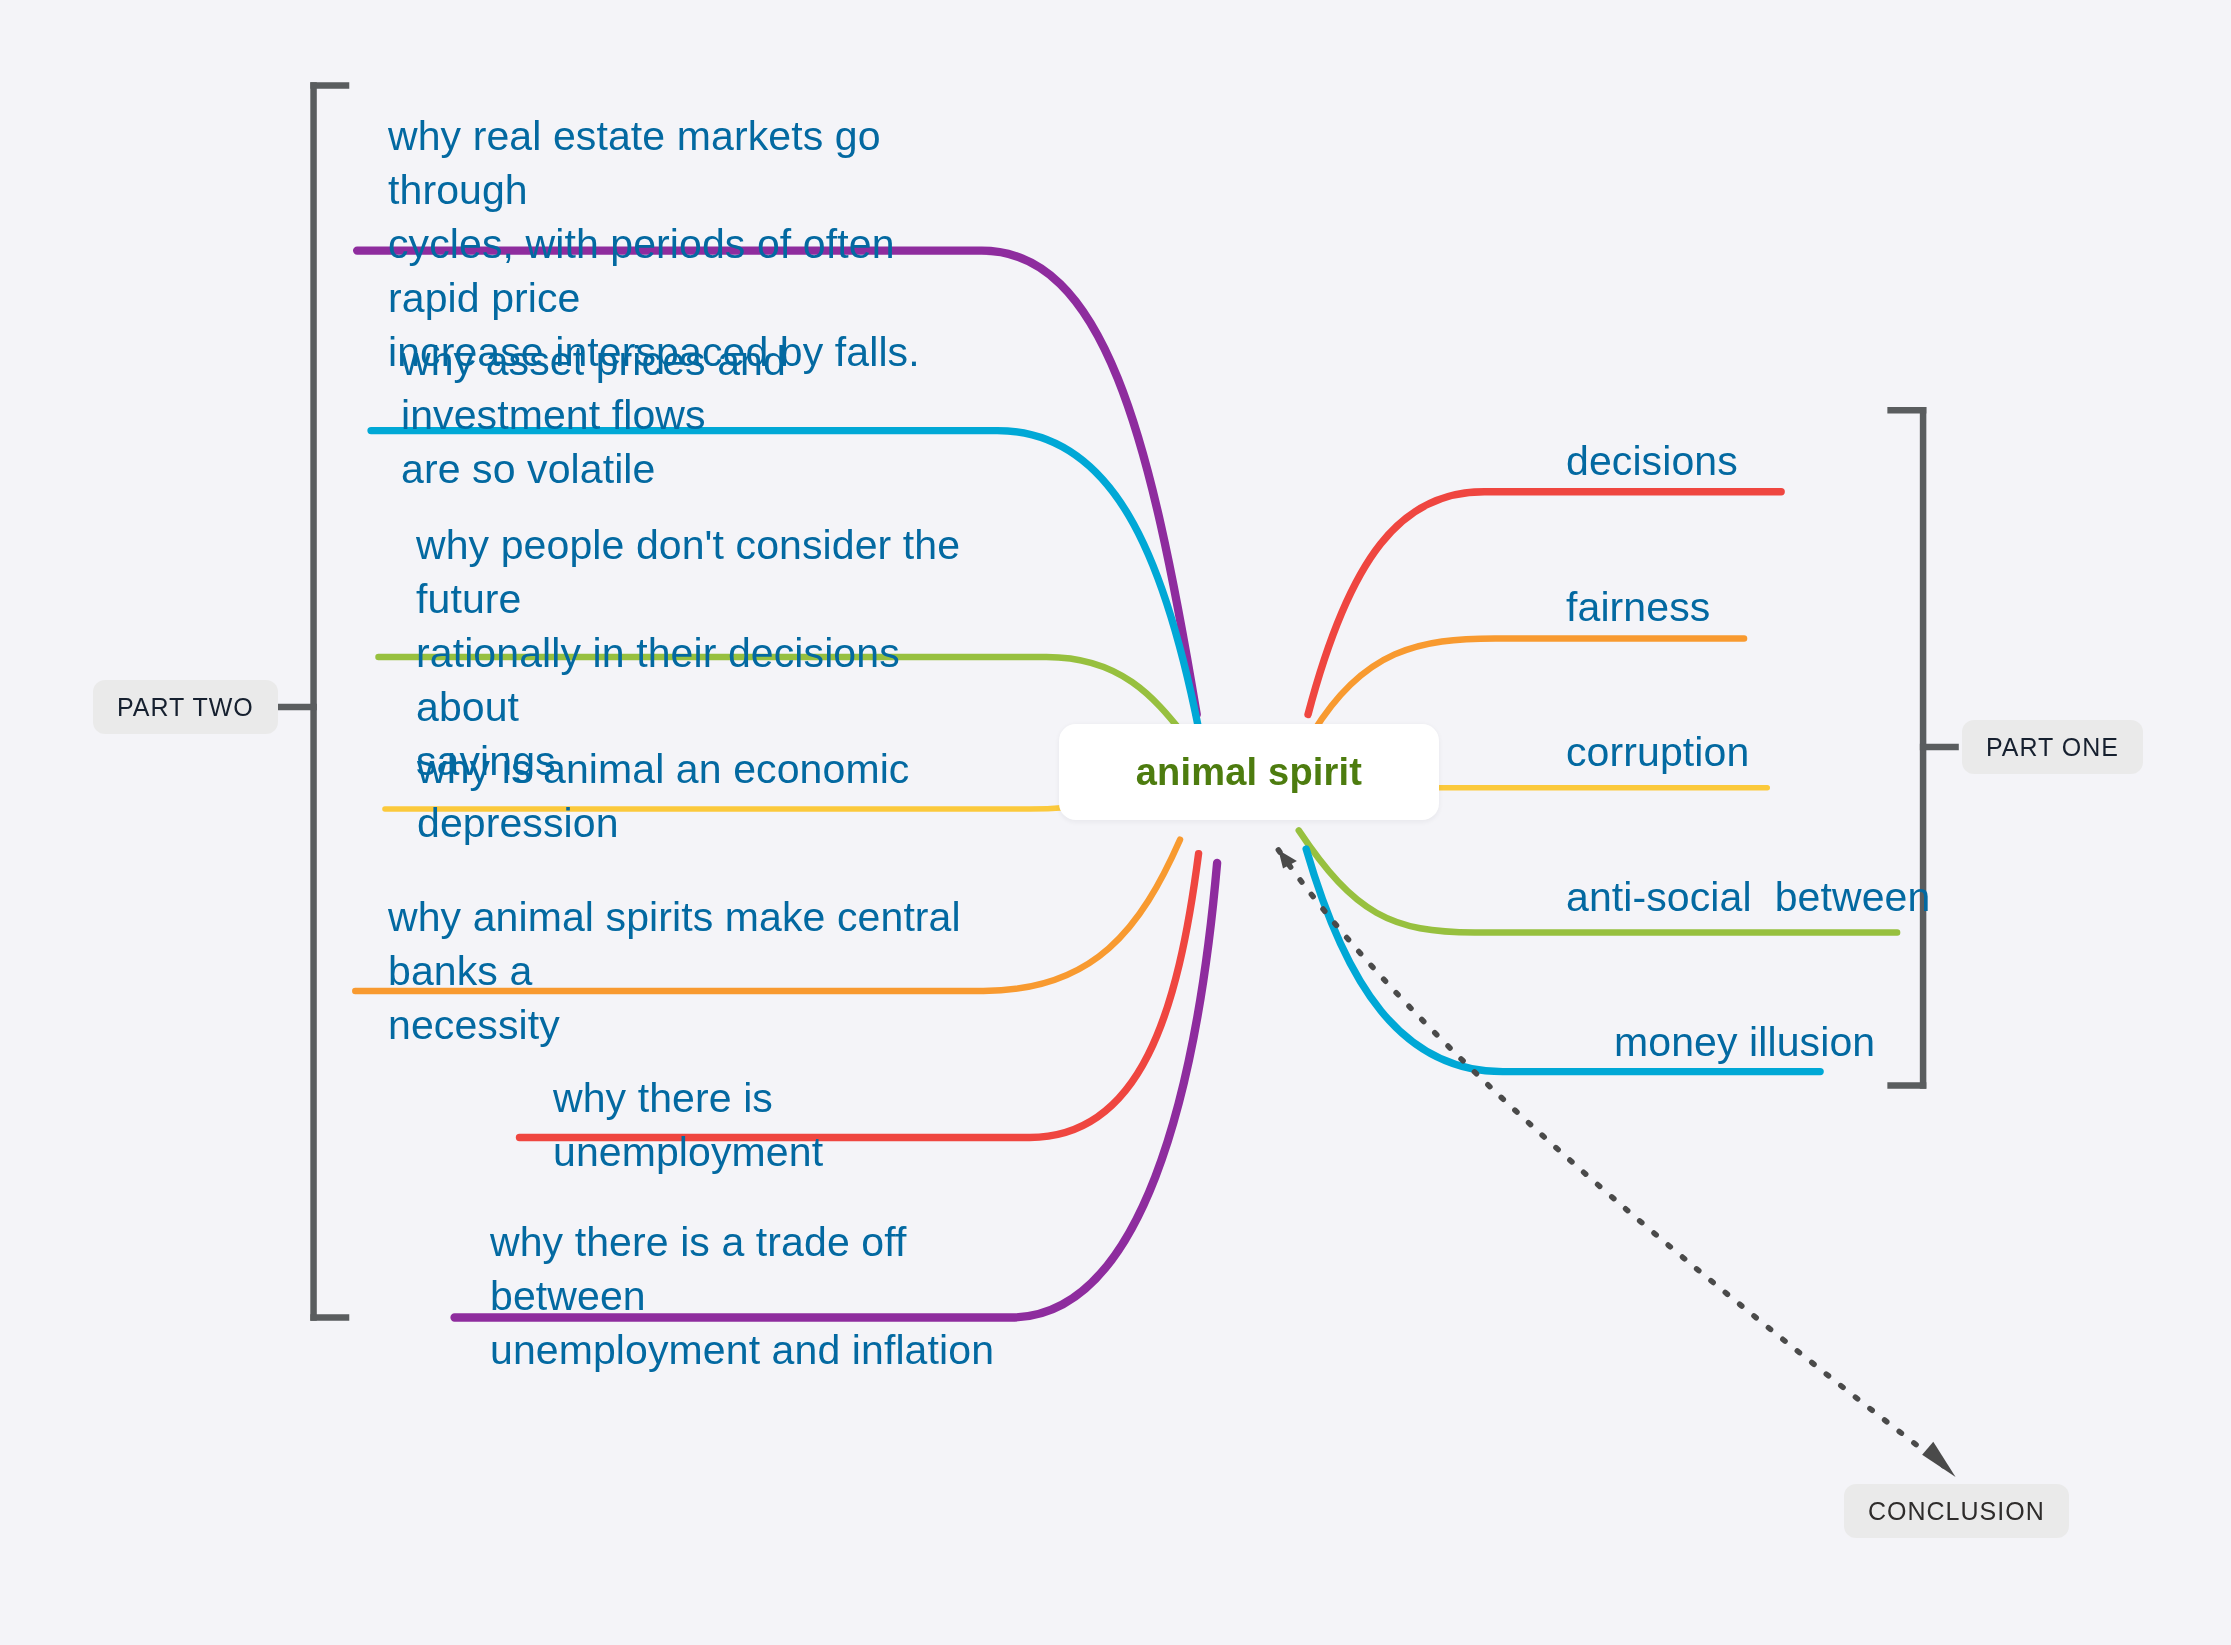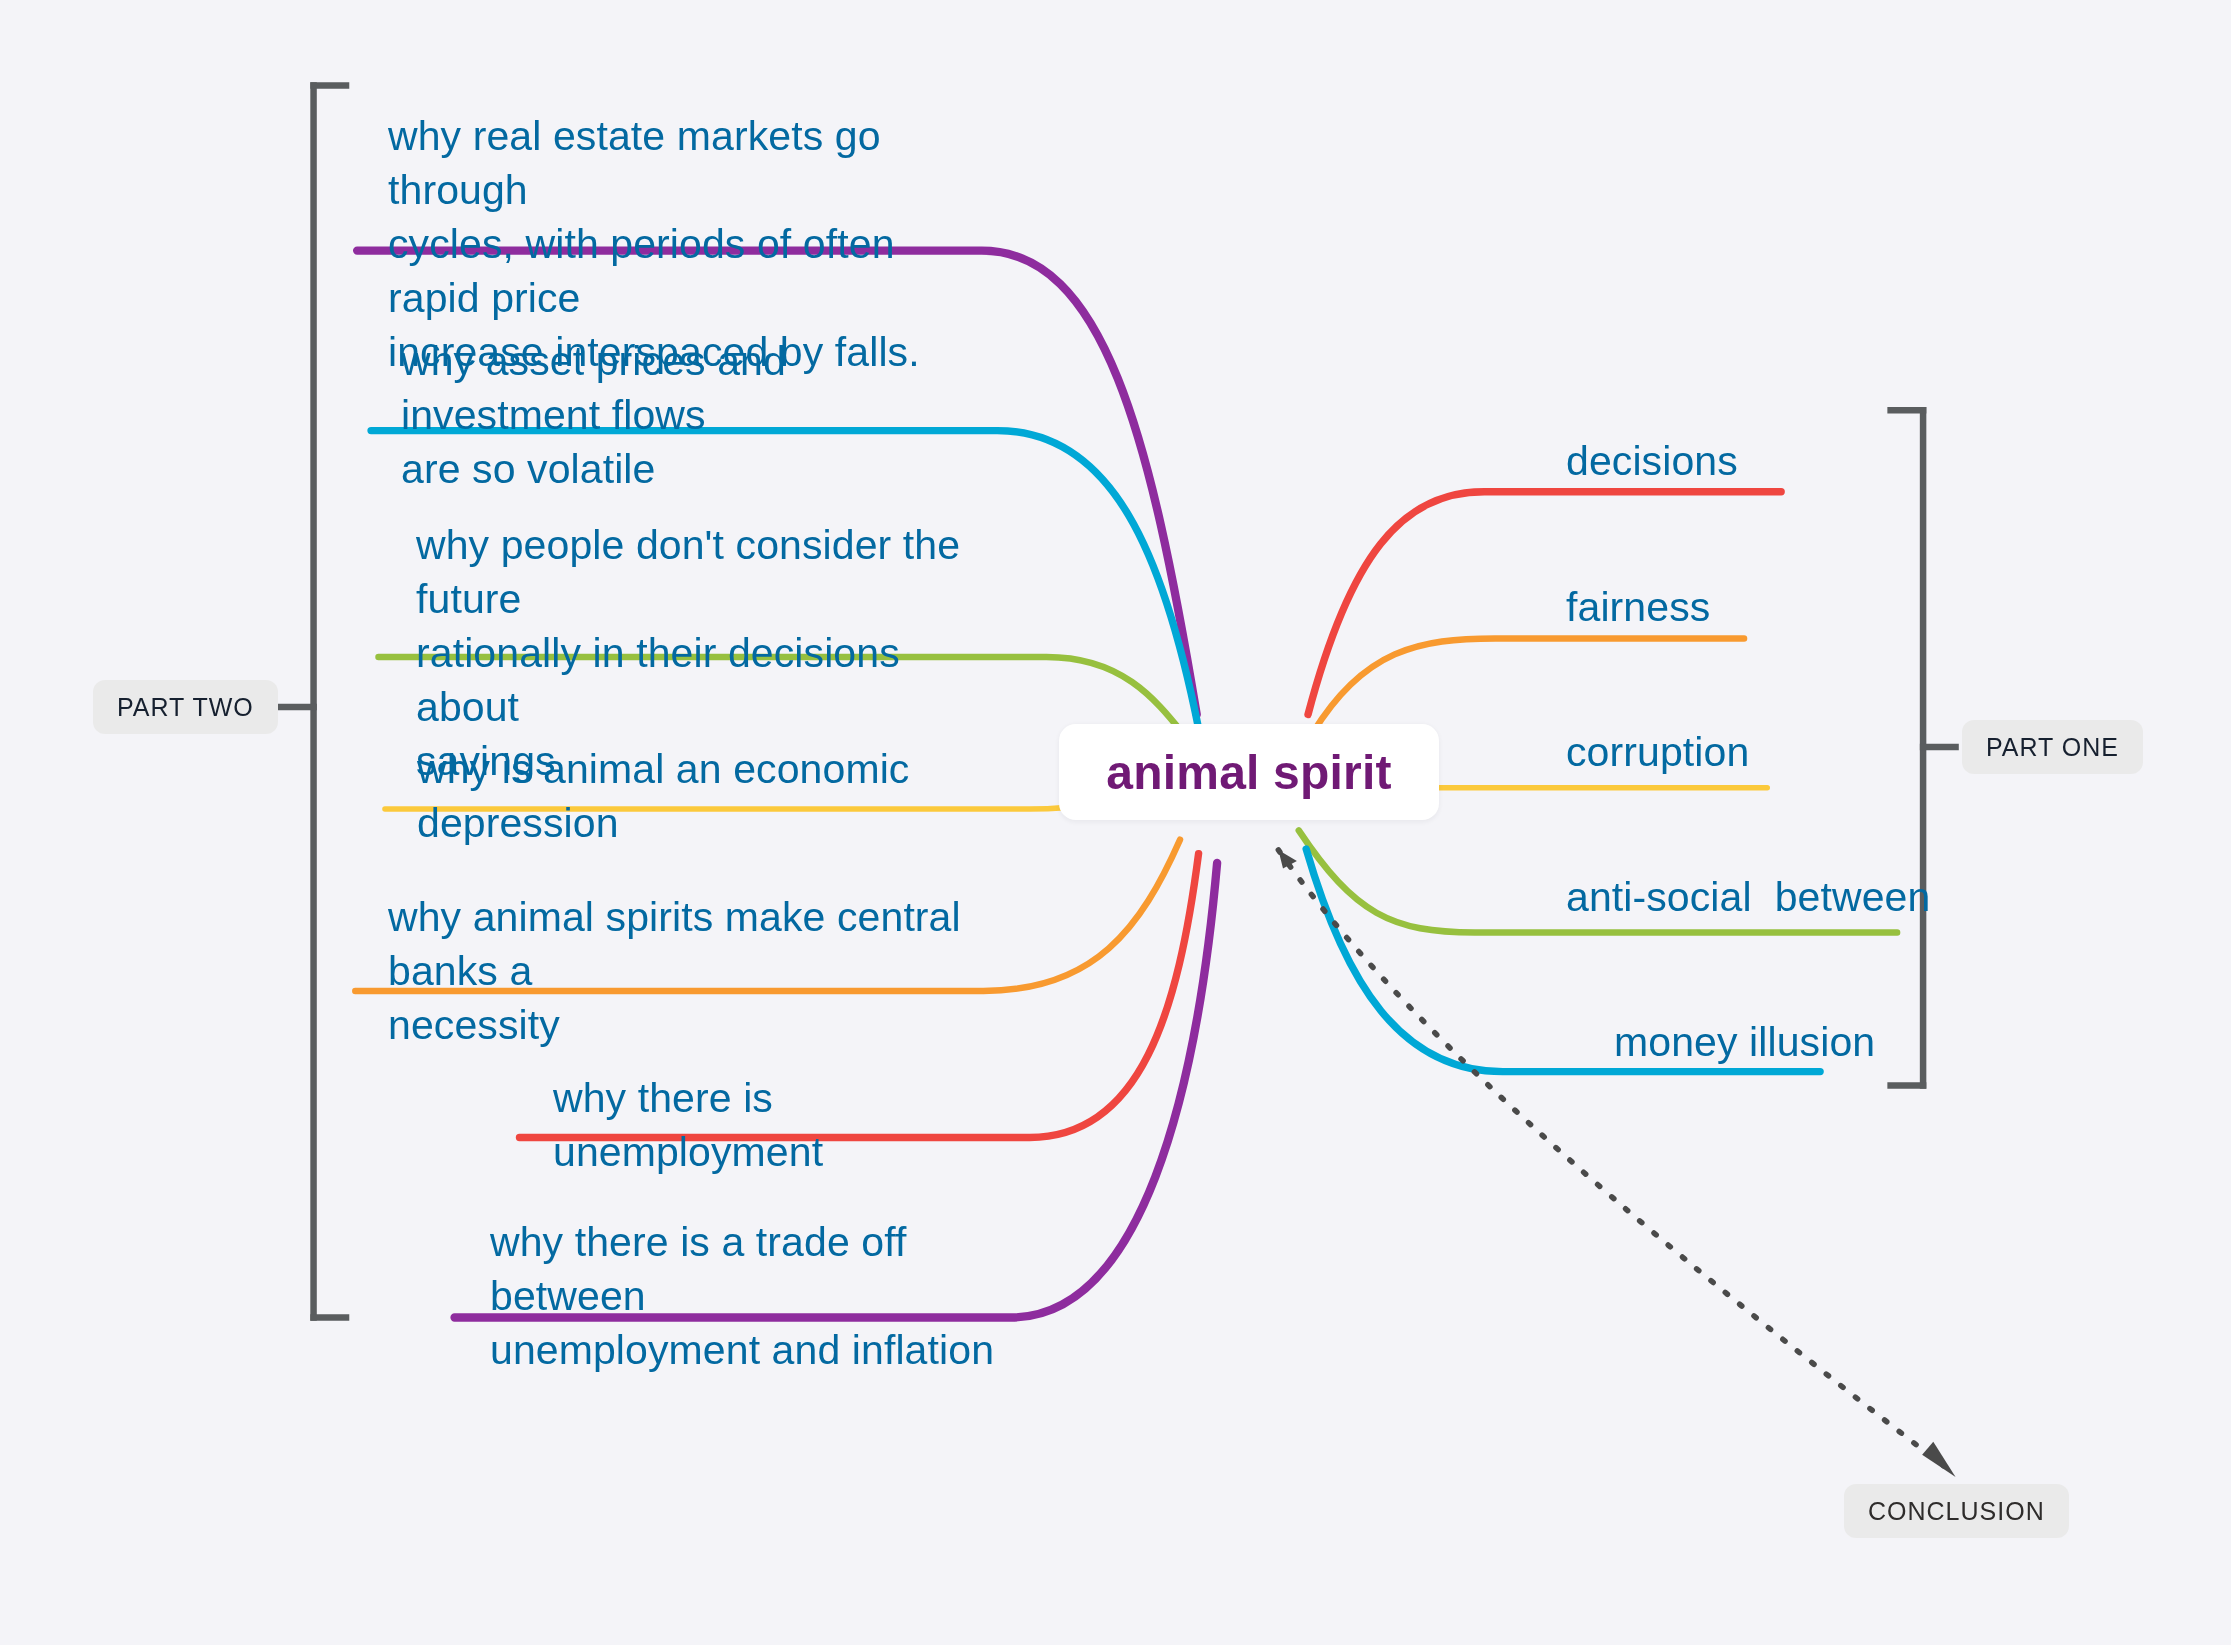--- a/index.html
+++ b/index.html
@@ -37,23 +37,23 @@
   .center-node {
     position: absolute;
     background: #ffffff;
     border-radius: 16.7px;
     box-shadow: 0 1.9px 5.6px rgba(30,30,50,0.06);
     display: flex;
     align-items: center;
     justify-content: center;
   }
   .center-node span {
-    font-size: 48px;
+    font-size: 38px;
     font-weight: bold;
-    color: #701a75;
+    color: #4d7c0f;
     letter-spacing: 0.2px;
   }
   .pill {
     position: absolute;
     background: #eaeaea;
     border-radius: 12px;
     display: flex;
     align-items: center;
     justify-content: center;
     color: #16202f;

